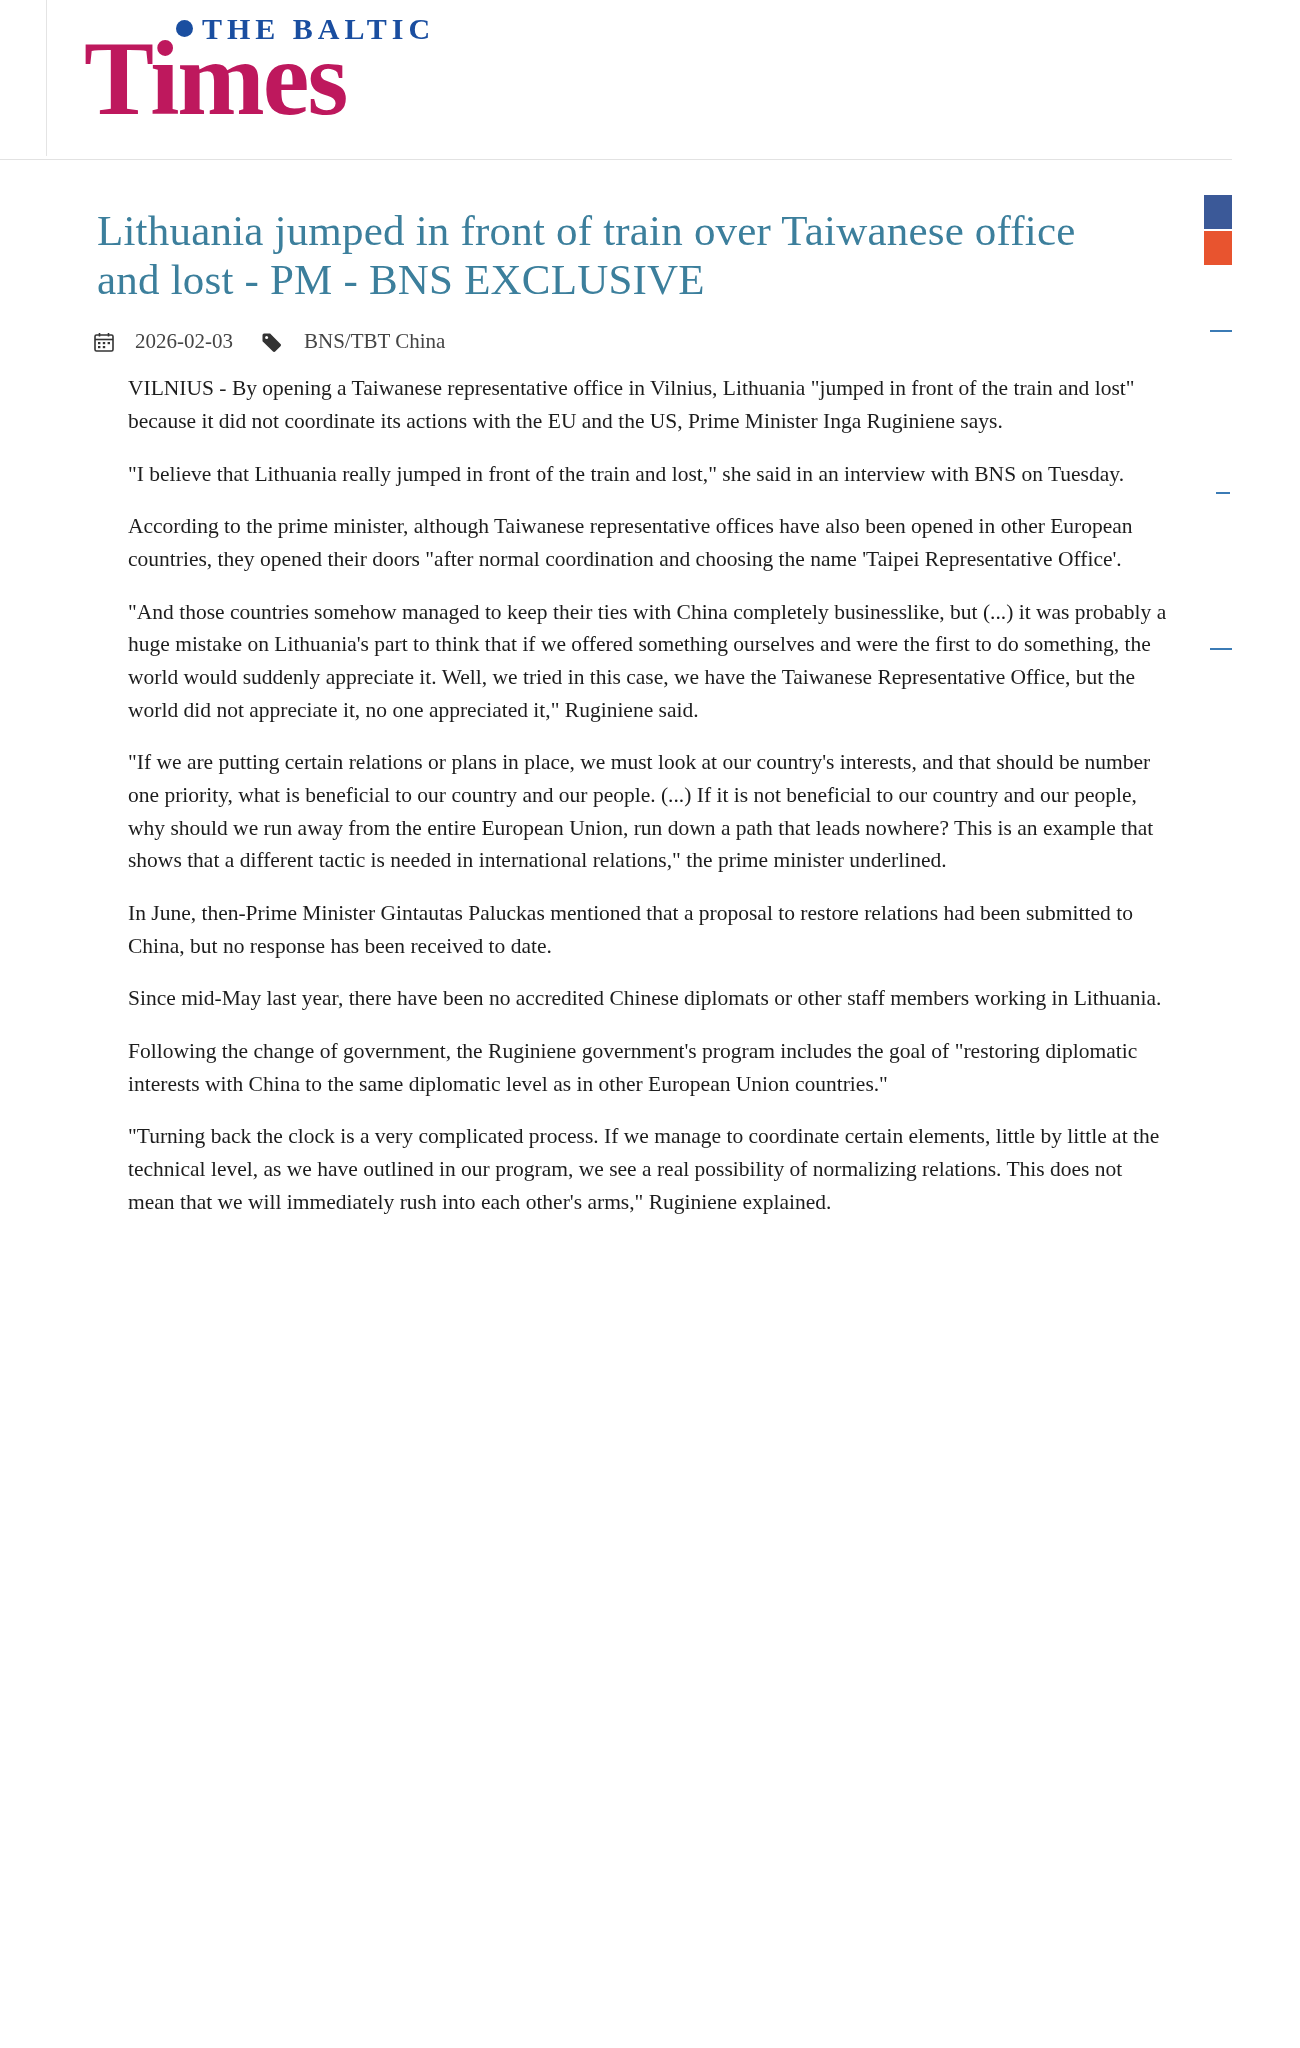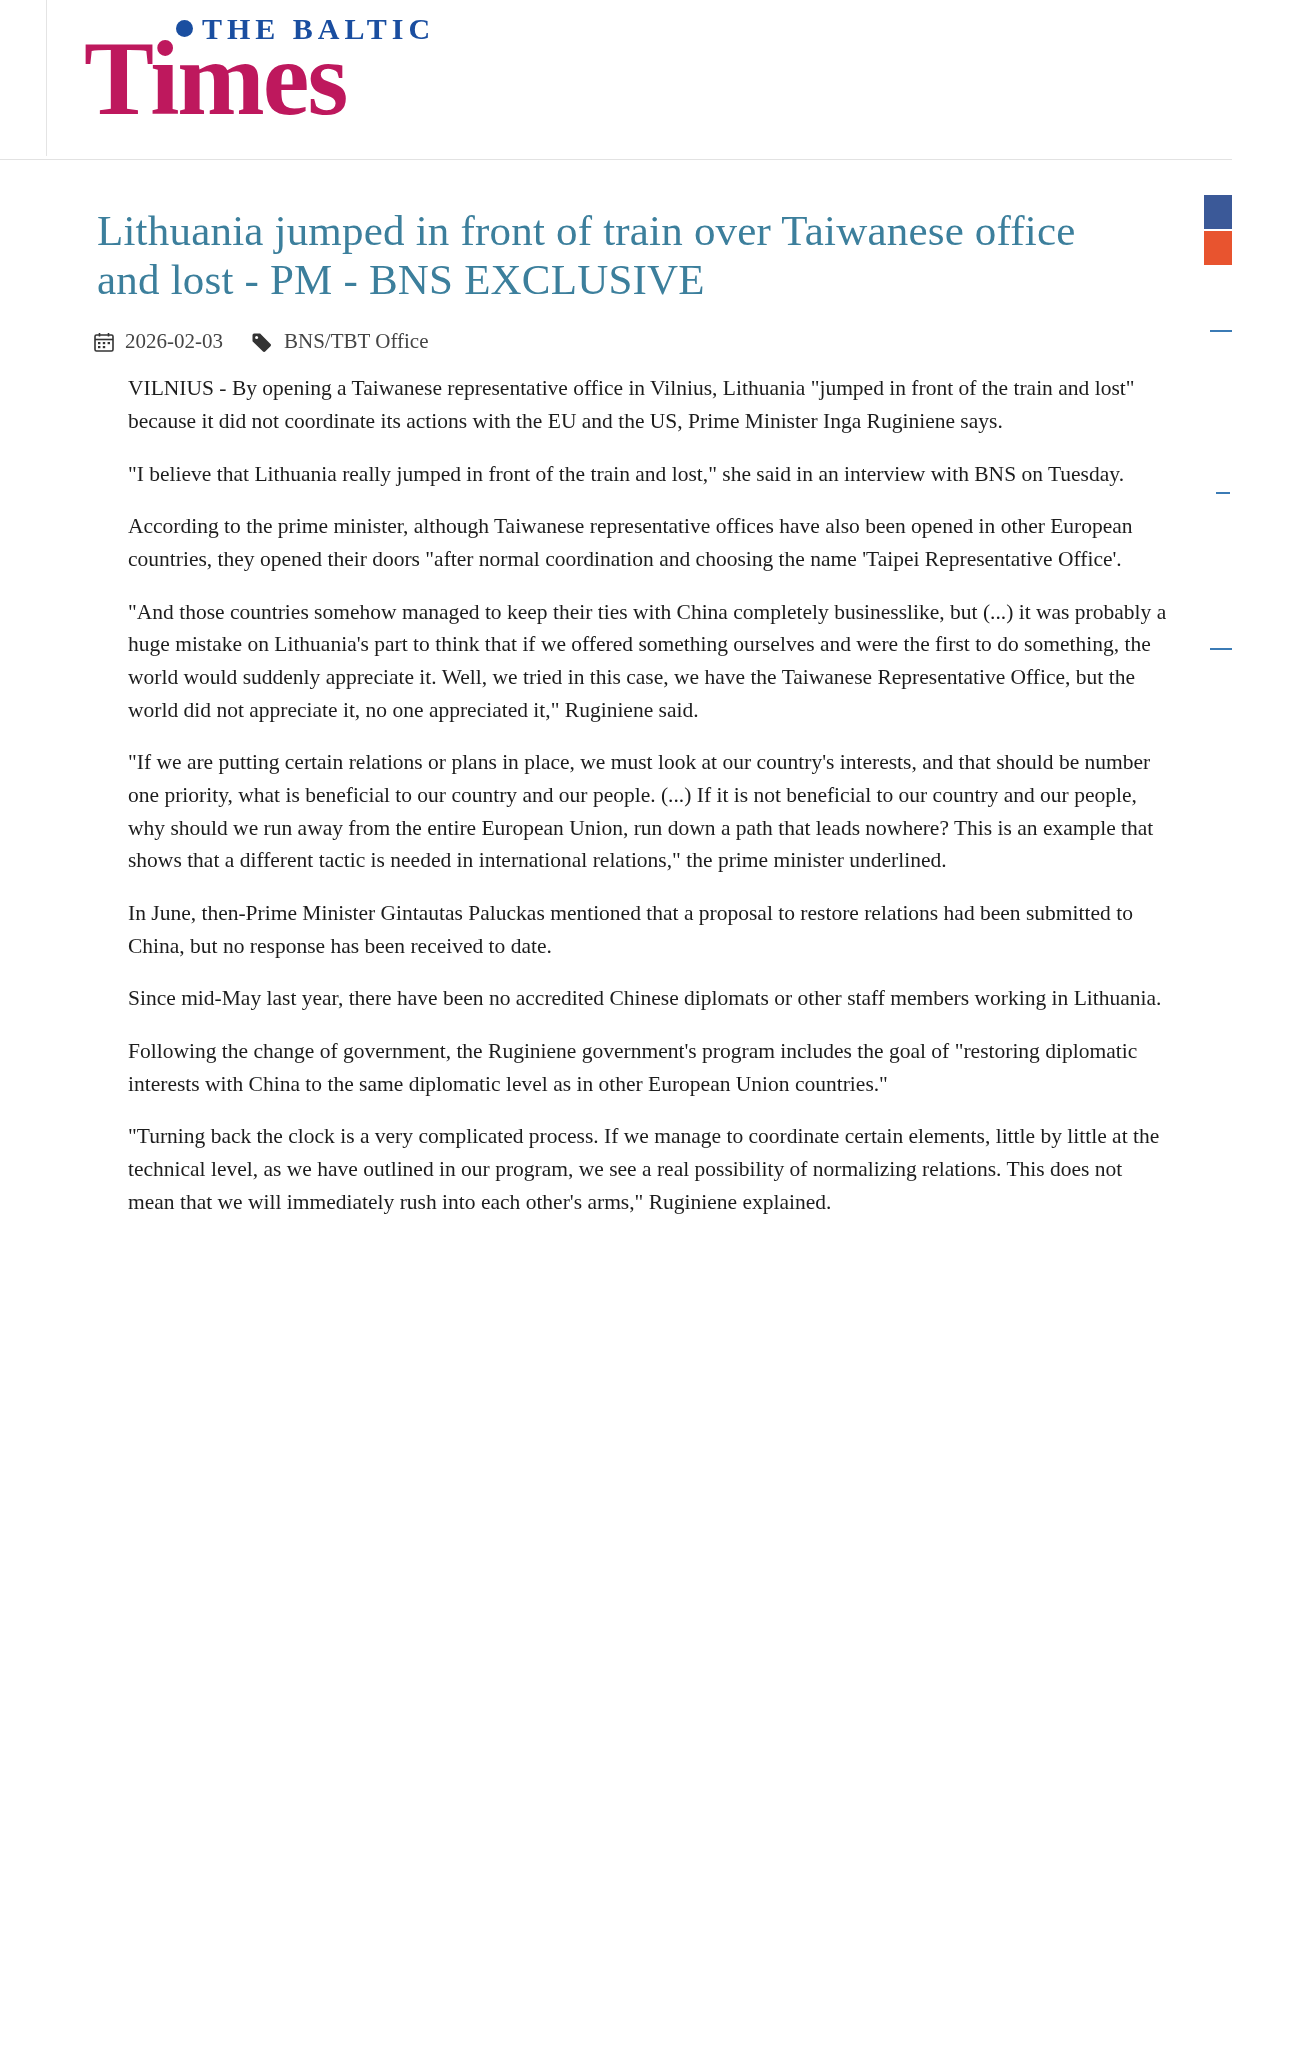--- a/index.html
+++ b/index.html
@@ -92,21 +92,21 @@
     padding: 22px 0 0 94px;
     display: flex;
     align-items: center;
     gap: 10px;
     font-size: 21px;
     color: #444444;
   }
   .meta .meta-group {
     display: inline-flex;
     align-items: center;
-    gap: 11px;
+    gap: 21px;
     margin-right: 18px;
   }
   .icon {
     display: inline-block;
     line-height: 1;
     color: #333333;
   }
   .cal-icon svg, .tag-icon svg { display:block; }
 
   .body-copy {
@@ -196,21 +196,21 @@
         </span>
         <span>2026-02-03</span>
       </span>
       <span class="meta-group">
         <span class="icon tag-icon">
           <svg width="22" height="20" viewBox="0 0 22 20" aria-hidden="true">
             <path d="M1.5 9.2 L1.5 3.2 A1.6 1.6 0 0 1 3.1 1.6 L9.1 1.6 L19.5 12 A1.6 1.6 0 0 1 19.5 14.2 L14.2 19.5 A1.6 1.6 0 0 1 12 19.5 Z" fill="#333"></path>
             <circle cx="5.6" cy="5.6" r="1.5" fill="#fff"></circle>
           </svg>
         </span>
-        <span>BNS/TBT Office</span>
+        <span>BNS/TBT China</span>
       </span>
     </div>
 
     <div class="body-copy">
       <p>VILNIUS - By opening a Taiwanese representative office in Vilnius, Lithuania "jumped in front of the train and lost" because it did not coordinate its actions with the EU and the US, Prime Minister Inga Ruginiene says.</p>
       <p>"I believe that Lithuania really jumped in front of the train and lost," she said in an interview with BNS on Tuesday.</p>
       <p>According to the prime minister, although Taiwanese representative offices have also been opened in other European countries, they opened their doors "after normal coordination and choosing the name 'Taipei Representative Office'.</p>
       <p>"And those countries somehow managed to keep their ties with China completely businesslike, but (...) it was probably a huge mistake on Lithuania's part to think that if we offered something ourselves and were the first to do something, the world would suddenly appreciate it. Well, we tried in this case, we have the Taiwanese Representative Office, but the world did not appreciate it, no one appreciated it," Ruginiene said.</p>
       <p>"If we are putting certain relations or plans in place, we must look at our country's interests, and that should be number one priority, what is beneficial to our country and our people. (...) If it is not beneficial to our country and our people, why should we run away from the entire European Union, run down a path that leads nowhere? This is an example that shows that a different tactic is needed in international relations," the prime minister underlined.</p>
       <p>In June, then-Prime Minister Gintautas Paluckas mentioned that a proposal to restore relations had been submitted to China, but no response has been received to date.</p>

